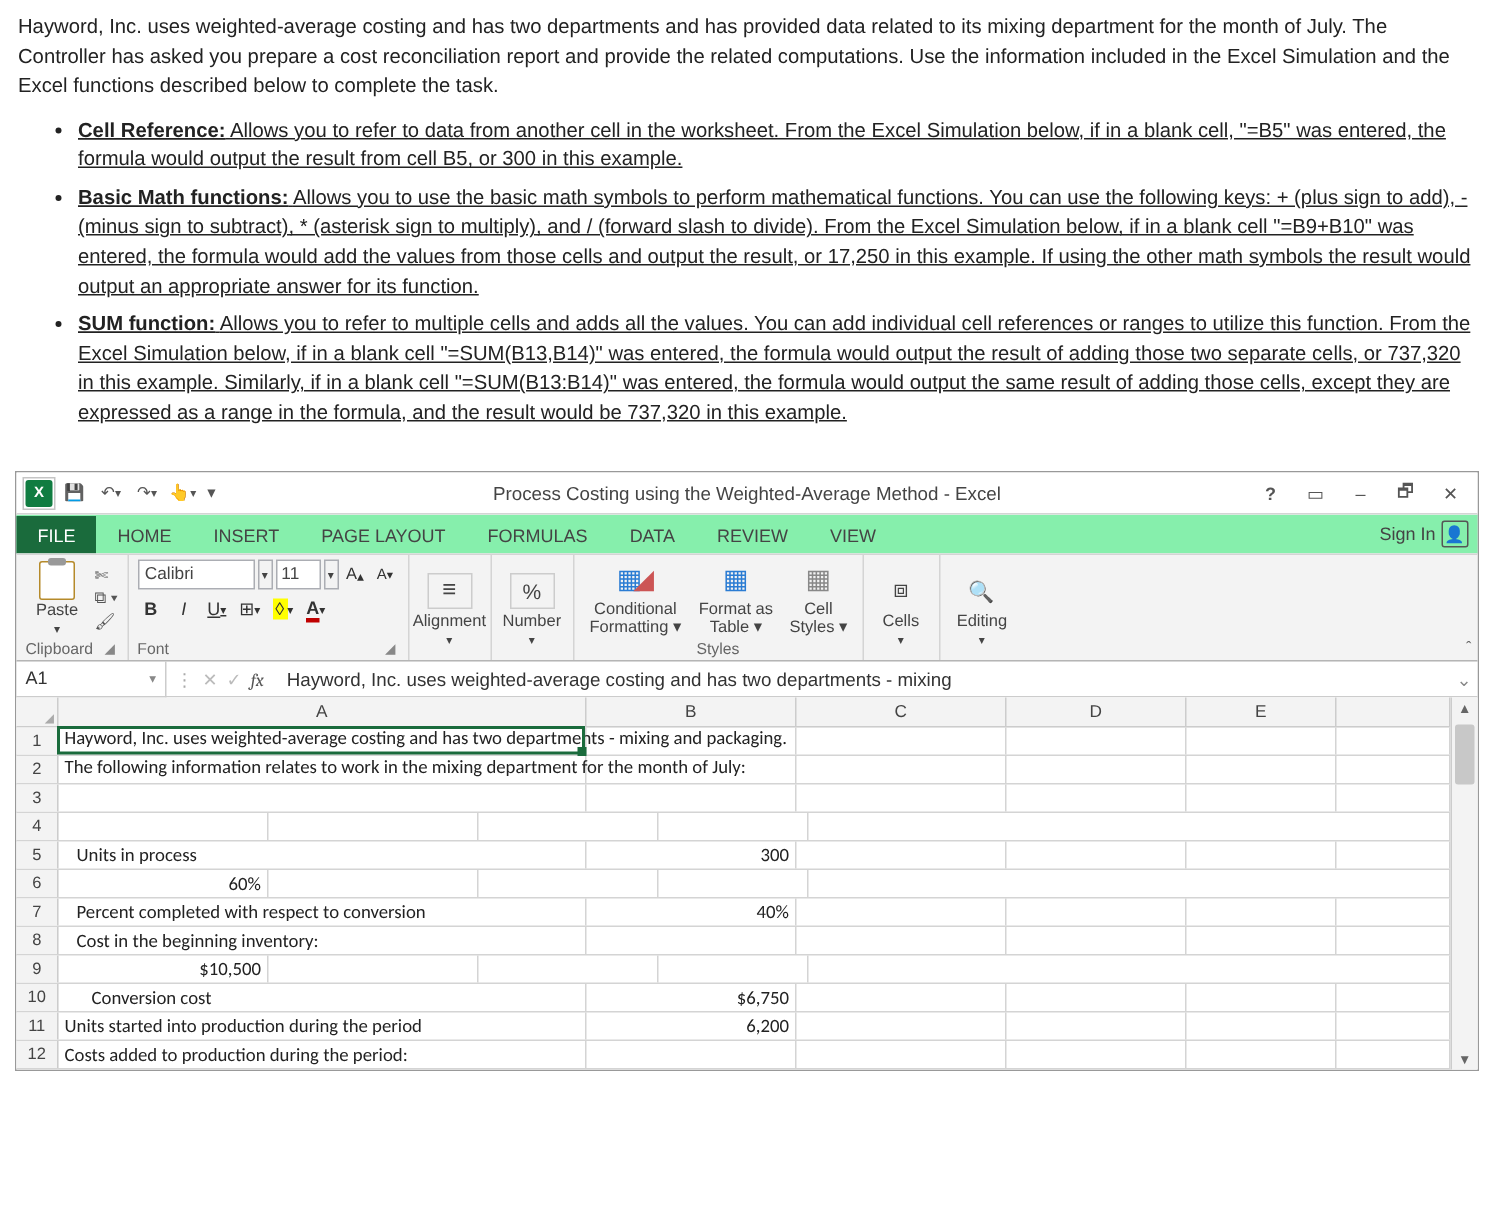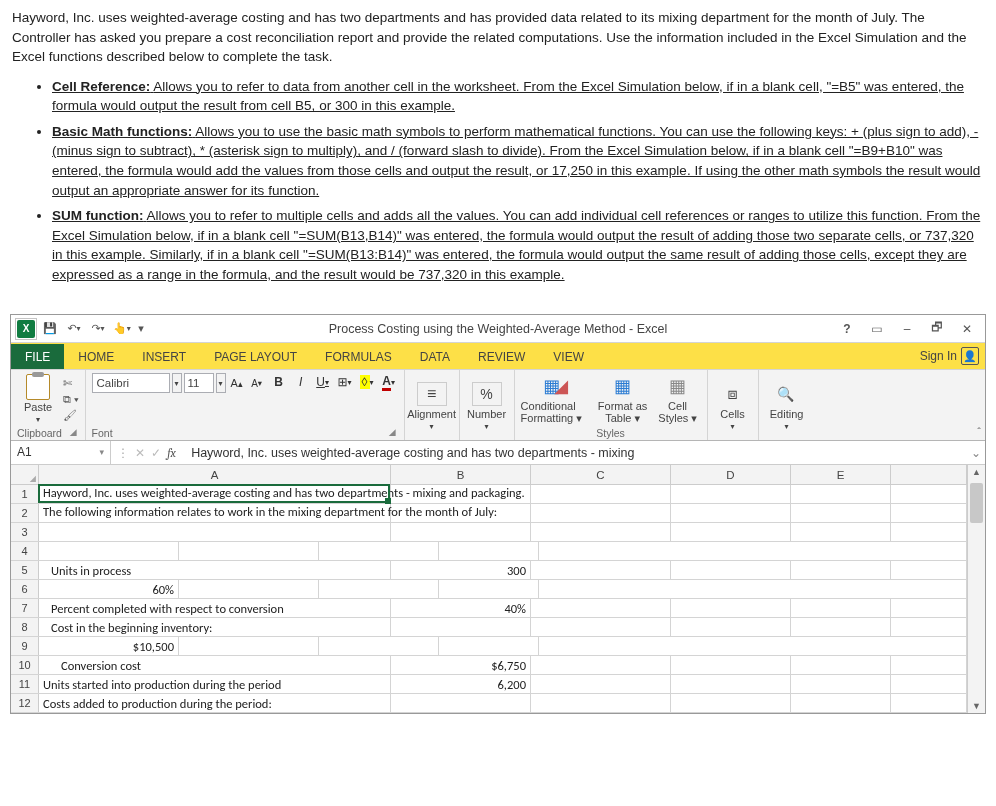--- a/index.html
+++ b/index.html
@@ -13,21 +13,21 @@
   .excel-window { margin: 20px 10px 0 10px; border: 1px solid #999; background: #fff; font-size: 12px; }
   .title-bar { height: 28px; display: flex; align-items: center; background: #fff; border-bottom: 1px solid #d4d4d4; position: relative; }
   .title-left { display: flex; align-items: center; gap: 2px; padding-left: 4px; }
   .icon-box { width: 22px; height: 22px; display: flex; align-items: center; justify-content: center; font-size: 11px; color: #555; border: 1px solid transparent; }
   .icon-box.active { border-color: #c5c5c5; }
   .excel-logo { width: 18px; height: 18px; background: #107c41; color: #fff; font-size: 10px; font-weight: bold; display: flex; align-items: center; justify-content: center; border-radius: 2px; }
   .win-title { position: absolute; left: 0; right: 0; text-align: center; font-size: 12.5px; color: #444; pointer-events: none; }
   .title-right { margin-left: auto; display: flex; align-items: center; gap: 2px; padding-right: 4px; }
   .title-right .win-btn { width: 28px; height: 22px; display: flex; align-items: center; justify-content: center; font-size: 12px; color: #555; }
 
-  .tabs-bar { height: 26px; display: flex; align-items: flex-end; background: #fde047; font-size: 12px; }
+  .tabs-bar { height: 26px; display: flex; align-items: flex-end; background: #86efac; font-size: 12px; }
   .tab { padding: 6px 14px 5px 14px; color: #444; cursor: pointer; }
   .tab.file { background: #1a6b3c; color: #fff; font-weight: 400; }
   .sign-in { margin-left: auto; padding: 4px 6px 4px 10px; display:flex; align-items:center; gap:4px; color:#444; }
   .sign-in-icon { width:18px; height:18px; border:1px solid #555; border-radius:2px; display:flex; align-items:center; justify-content:center; font-size:11px;}
 
   .ribbon { display: flex; border-top: 1px solid #d4d4d4; border-bottom: 1px solid #b5b5b5; background: #f3f3f3; font-size: 11px; color:#444; }
   .ribbon-group { border-right: 1px solid #d4d4d4; padding: 3px 6px 1px 6px; display: flex; flex-direction: column; align-items: center; }
   .ribbon-group .controls { display: flex; align-items: center; gap: 4px; flex:1; min-height:52px; }
   .ribbon-group .glabel { font-size: 10.5px; color: #666; padding-top: 2px; }
   .big-btn { display: flex; flex-direction: column; align-items: center; justify-content: center; width: 42px; height: 52px; font-size:11px; gap:2px;}
@@ -145,21 +145,21 @@
           <span>🖌</span>
         </div>
       </div>
       <div class="group-bottom">
           <span class="glabel">Clipboard</span>
           <span class="launcher">◢</span>
         </div>
     </div>
 
     <div class="ribbon-group">
-      <div class="controls" style="flex-direction:row; align-items:flex-start; gap:4px;">
+      <div class="controls" style="flex-direction:column; align-items:flex-start; gap:4px;">
         <div class="font-box">
           <div class="font-name">
               <span>Calibri</span>
             </div>
             <span style="font-size:8px; border:1px solid #abadb3; height:20px; display:flex; align-items:center; padding:0 2px;">▾</span>
           <div class="font-size">
               <span>11</span>
             </div>
             <span style="font-size:8px; border:1px solid #abadb3; height:20px; display:flex; align-items:center; padding:0 2px;">▾</span>
           <div class="bbtn" style="font-size:11px;">A<sup>▴</sup></div>
@@ -211,21 +211,21 @@
             <span style="font-size:8px;">▾</span>
         </div>
       </div>
       <div class="group-bottom"></div>
     </div>
 
     <div class="ribbon-group">
       <div class="controls">
         <div class="big-btn" style="width:70px;">
           <div class="big-icon" style="font-size:18px; color:#2b7cd3;">▦<span style="margin-left:-6px;color:#c55;">◢</span></div>
-          <span style="line-height:1.1;">Conditional Formatting ▾</span>
+          <span style="text-align:center; line-height:1.1;">Conditional Formatting ▾</span>
         </div>
         <div class="big-btn" style="width:56px;">
           <div class="big-icon" style="font-size:18px; color:#2b7cd3;">▦</div>
           <span style="text-align:center; line-height:1.1;">Format as Table ▾</span>
         </div>
         <div class="big-btn" style="width:46px;">
           <div class="big-icon" style="font-size:18px; color:#888;">▦</div>
           <span style="text-align:center; line-height:1.1;">Cell Styles ▾</span>
         </div>
       </div>

